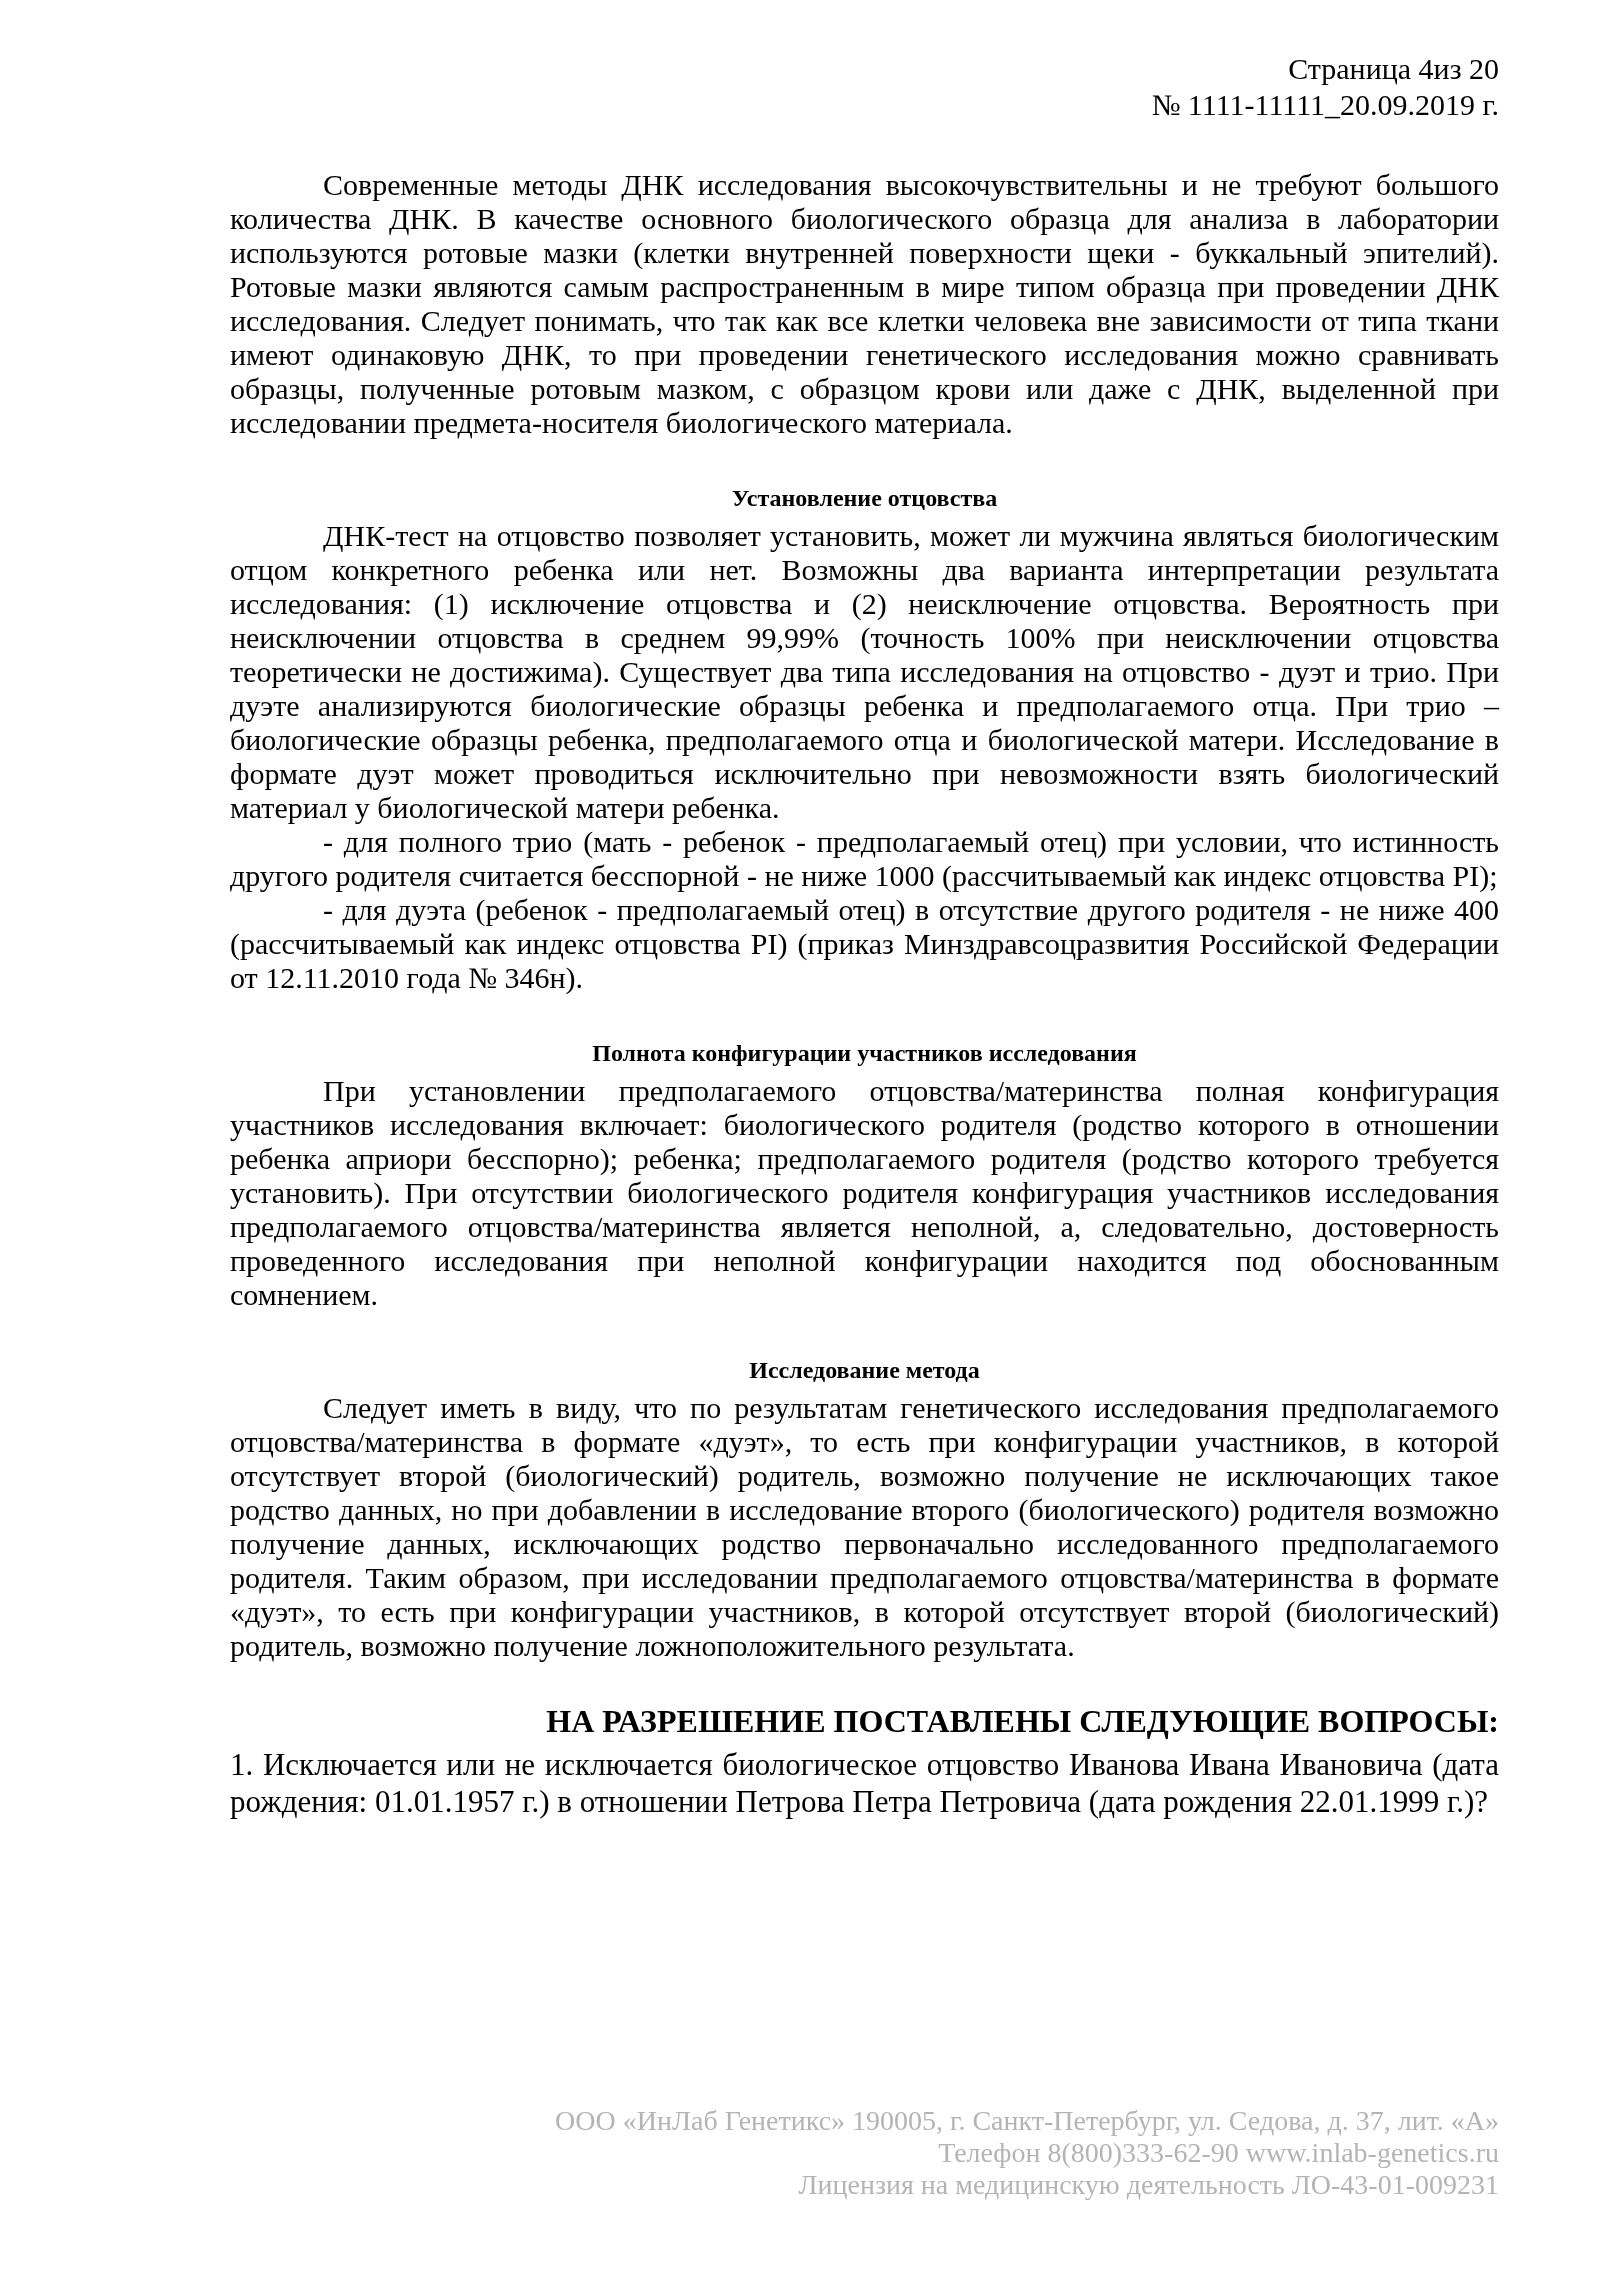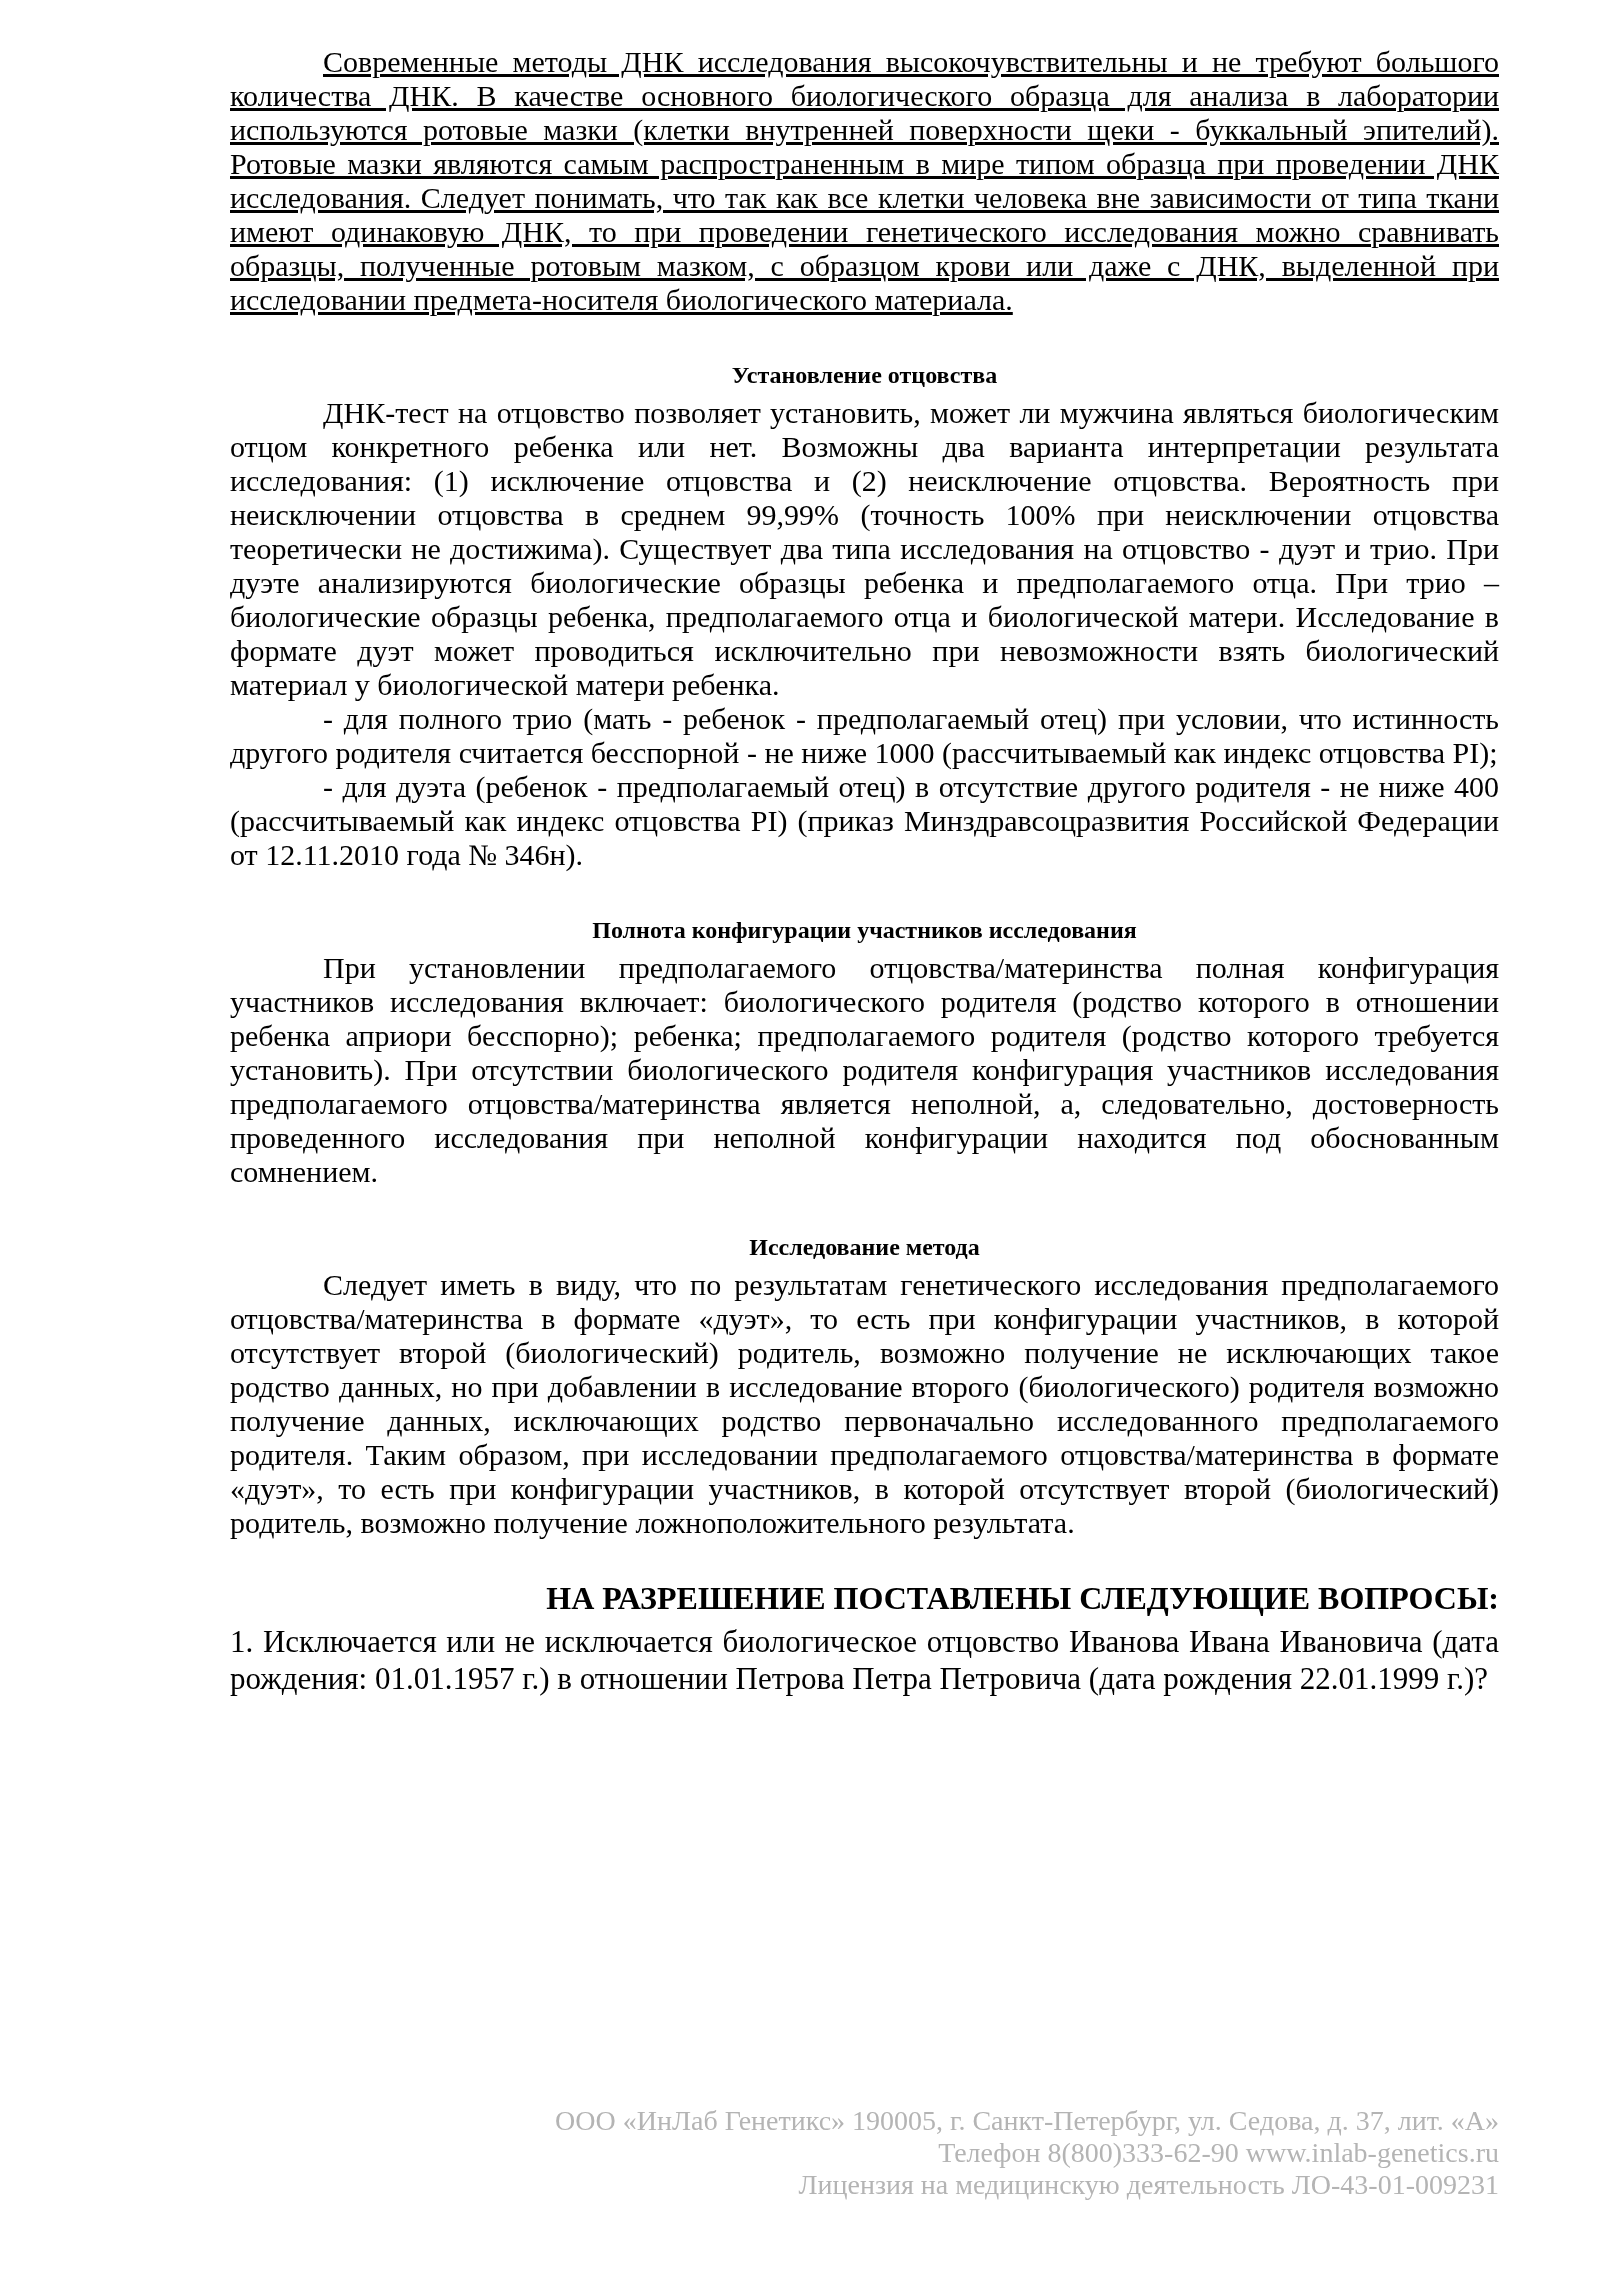--- a/index.html
+++ b/index.html
@@ -30,21 +30,20 @@
     white-space: nowrap;
   }
   .body-text p {
     margin: 0;
     font-size: 30px;
     line-height: 34px;
     text-align: justify;
   }
   .intro {
     margin-top: 45px !important;
-    text-decoration: underline;
   }
   .indent {
     text-indent: 93px;
   }
   .section-heading {
     margin: 41px 0 2.9px 0;
     text-align: center;
     font-weight: bold;
     font-size: 24px;
     line-height: 35px;
@@ -77,20 +76,24 @@
     margin: 0;
   }
 </style>
 </head>
 <body>
 
 <div class="page">
 
   <div class="content body-text">
 
+    <div class="doc-header">
+      <div>Страница 4из 20</div>
+      <div>№ 1111-11111_20.09.2019 г.</div>
+    </div>
 
     <p class="intro indent">Современные методы ДНК исследования высокочувствительны и не требуют большого количества ДНК. В качестве основного биологического образца для анализа в лаборатории используются ротовые мазки (клетки внутренней поверхности щеки - буккальный эпителий). Ротовые мазки являются самым распространенным в мире типом образца при проведении ДНК исследования. Следует понимать, что так как все клетки человека вне зависимости от типа ткани имеют одинаковую ДНК, то при проведении генетического исследования можно сравнивать образцы, полученные ротовым мазком, с образцом крови или даже с ДНК, выделенной при исследовании предмета-носителя биологического материала.</p>
 
     <div>
       <div class="section-heading">Установление отцовства</div>
       <p class="indent">ДНК-тест на отцовство позволяет установить, может ли мужчина являться биологическим отцом конкретного ребенка или нет. Возможны два варианта интерпретации результата исследования: (1) исключение отцовства и (2) неисключение отцовства. Вероятность при неисключении отцовства в среднем 99,99% (точность 100% при неисключении отцовства теоретически не достижима). Существует два типа исследования на отцовство - дуэт и трио. При дуэте анализируются биологические образцы ребенка и предполагаемого отца. При трио – биологические образцы ребенка, предполагаемого отца и биологической матери. Исследование в формате дуэт может проводиться исключительно при невозможности взять биологический материал у биологической матери ребенка.</p>
       <p class="indent">- для полного трио (мать - ребенок - предполагаемый отец) при условии, что истинность другого родителя считается бесспорной - не ниже 1000 (рассчитываемый как индекс отцовства PI);</p>
       <p class="indent">- для дуэта (ребенок - предполагаемый отец) в отсутствие другого родителя - не ниже 400 (рассчитываемый как индекс отцовства PI) (приказ Минздравсоцразвития Российской Федерации от 12.11.2010 года № 346н).</p>
     </div>
 

